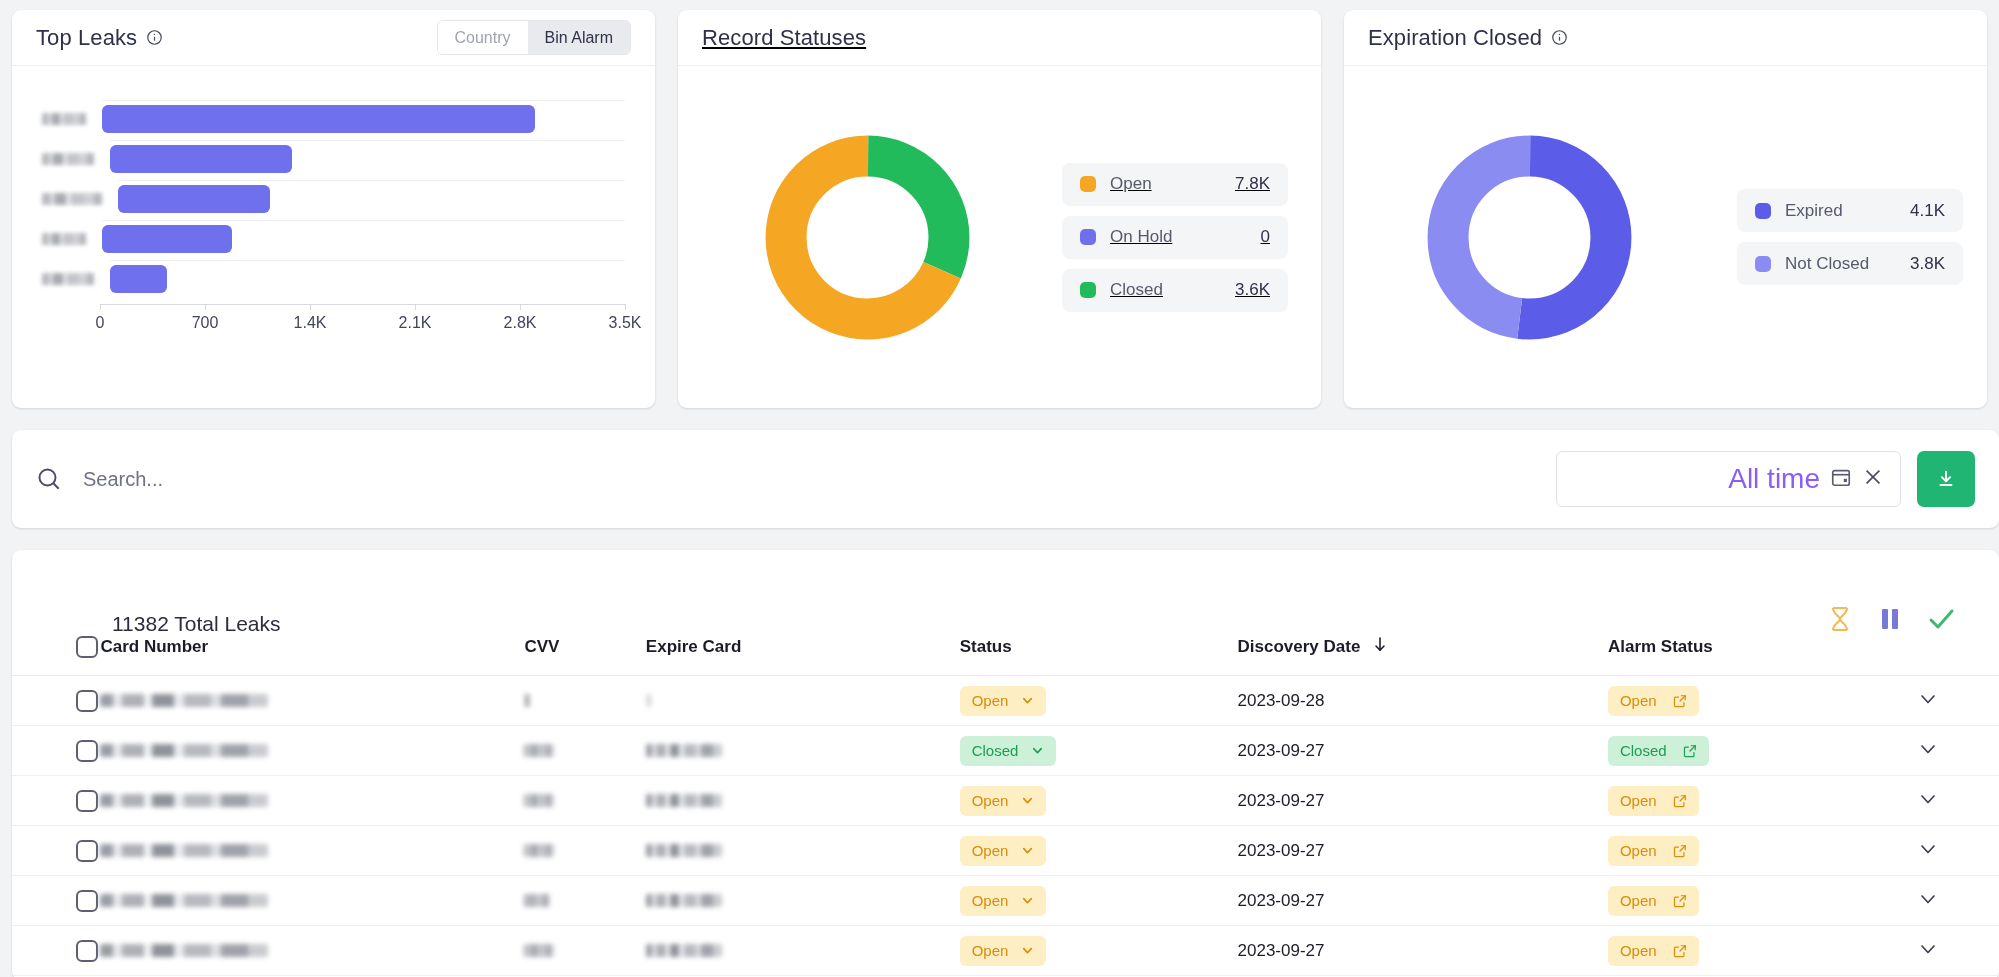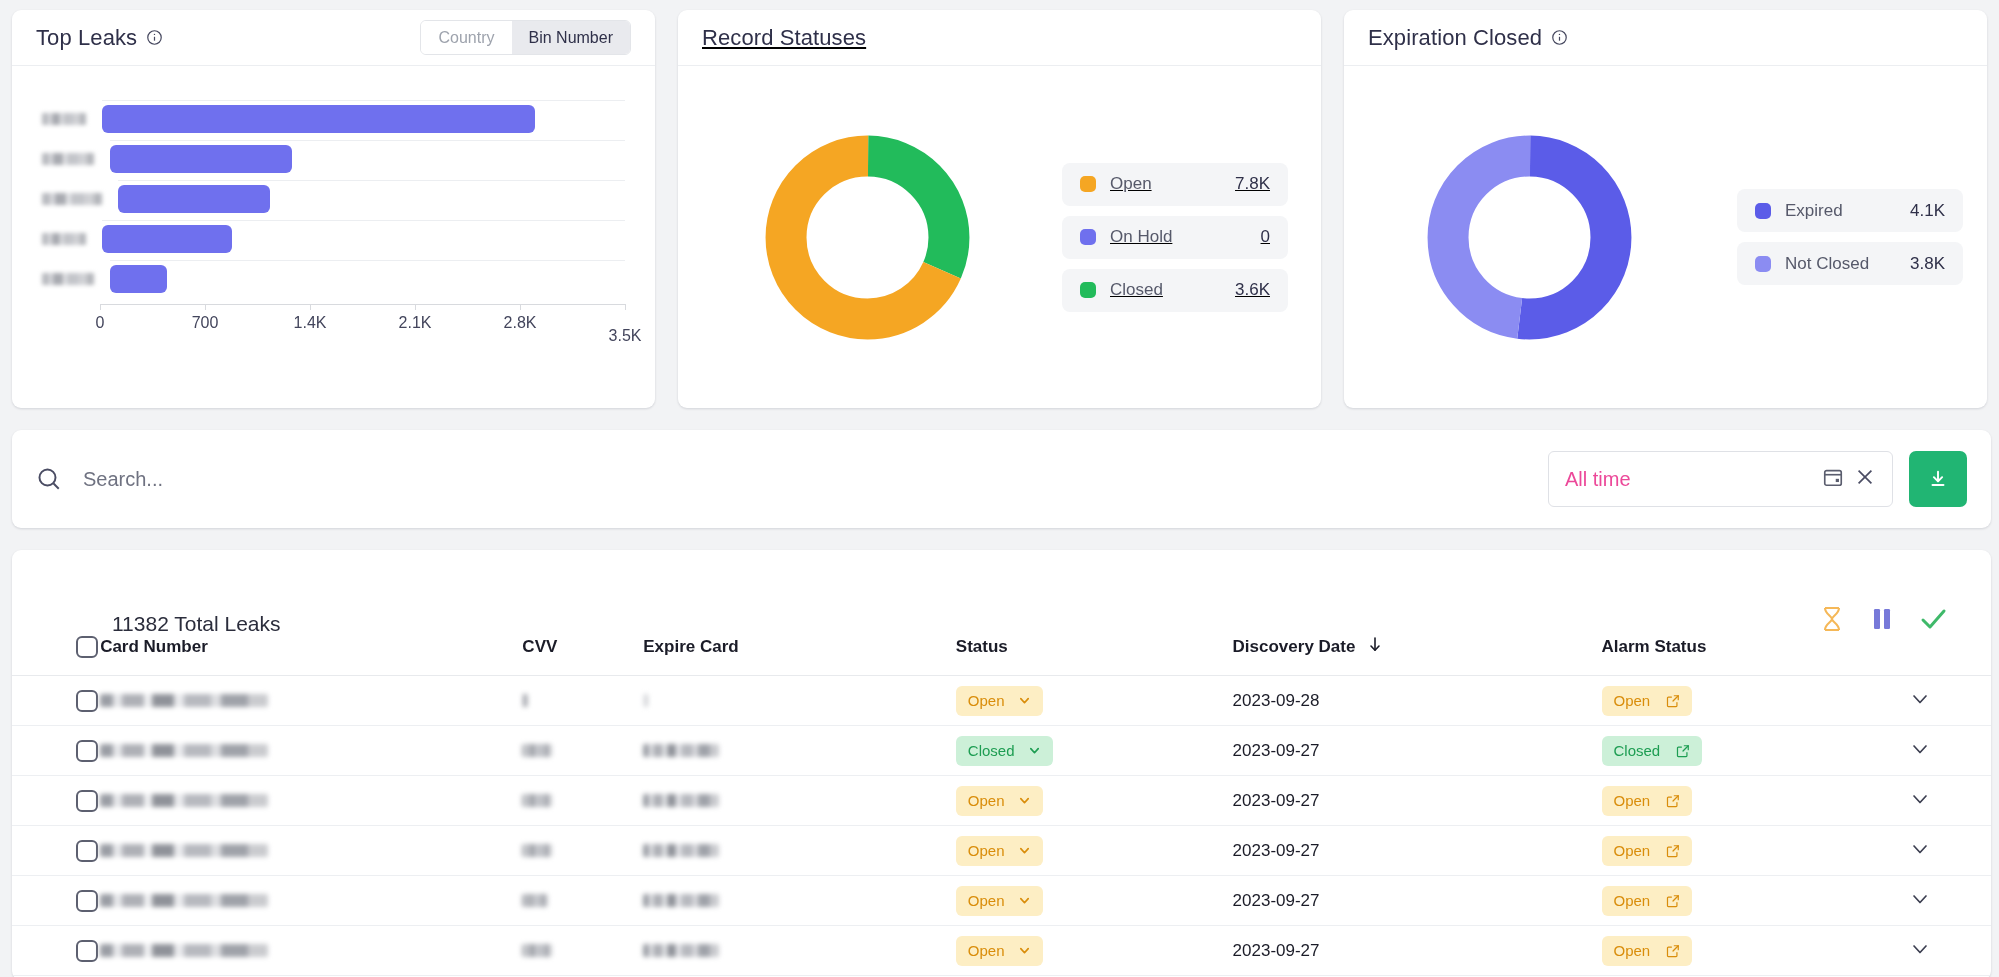--- a/index.html
+++ b/index.html
@@ -3,21 +3,21 @@
 <meta charset="utf-8">
 <style>
   * { box-sizing: border-box; margin: 0; padding: 0; }
   html, body {
     width: 1999px;
     height: 977px;
     background: #f2f3f5;
     font-family: "Liberation Sans", sans-serif;
     overflow: hidden;
   }
-  .page { width: 1999px; height: 977px; padding: 10px 8px 0 12px; position: relative; }
+  .page { width: 1999px; height: 977px; padding: 10px 0 0 12px; position: relative; }
 
   
   .top-row { display: flex; gap: 23px; }
   .card {
     background: #ffffff;
     border-radius: 9px;
     box-shadow: 0 1px 3px rgba(16,24,40,.09), 0 1px 2px rgba(16,24,40,.05);
   }
   .card-head {
     height: 56px;
@@ -97,21 +97,21 @@
   .search-input {
     border: 0; outline: 0; flex: 1; font-family: inherit;
     font-size: 20px; color: #2f3049; background: transparent;
   }
   .search-input::placeholder { color: #6f7281; }
   .date-box {
     display: flex; align-items: center; gap: 10px;
     border: 1px solid #dfe1e6; border-radius: 6px;
     height: 56px; width: 345px; padding: 0 16px; margin-right: 16px;
   }
-  .date-text { flex: 1; font-size: 20px; color: #ec4899; }
+  .date-text { flex: 1; font-size: 28px; color: #8b5cf6; text-align: right; }
   .dl-btn {
     width: 58px; height: 56px; border-radius: 7px;
     background: #21b573; border: 0; cursor: pointer;
     display: flex; align-items: center; justify-content: center;
   }
 
   
   .table-card {
     margin-top: 22px;
     background: #fff; border-radius: 9px;
@@ -168,21 +168,21 @@
         <span class="card-title">Top Leaks</span>
         <span class="info-icon">
           <svg width="17" height="17" viewBox="0 0 24 24" fill="none" stroke="#45475e" stroke-width="1.7">
             <circle cx="12" cy="12" r="9.5"></circle>
               <line x1="12" y1="11" x2="12" y2="16.5"></line>
               <circle cx="12" cy="7.6" r="1" fill="#45475e" stroke="none"></circle>
           </svg>
         </span>
         <div class="seg">
           <button>Country</button>
-          <button class="active">Bin Number</button>
+          <button class="active">Bin Alarm</button>
         </div>
       </div>
       <div class="chart-body">
         <div class="bars" id="bar-container">
             <div class="bar-row">
               <div class="bar-label" style="width: 44px;"></div>
               <div class="bar-track">
                 <div class="gridline" style="top: 0px;"></div>
                 <div class="bar-fill" title="2900" style="width: 82.8571%; background: rgb(111, 112, 238);"></div>
               </div>
@@ -222,21 +222,21 @@
             <div class="tick-label" style="left: 0%;">0</div>
             <div class="tick" style="left: 20%;"></div>
             <div class="tick-label" style="left: 20%; text-align: center;">700</div>
             <div class="tick" style="left: 40%;"></div>
             <div class="tick-label" style="left: 40%;">1.4K</div>
             <div class="tick" style="left: 60%;"></div>
             <div class="tick-label" style="left: 60%;">2.1K</div>
             <div class="tick" style="left: 80%;"></div>
             <div class="tick-label" style="left: 80%;">2.8K</div>
             <div class="tick" style="left: 100%;"></div>
-            <div class="tick-label" style="left: 100%; margin-top: 13px;">3.5K</div>
+            <div class="tick-label" style="left: 100%;">3.5K</div>
           </div>
       </div>
     </div>
 
     <div class="card" id="card-record">
       <div class="card-head">
         <span class="card-title">Record Statuses</span>
       </div>
       <div class="donut-body">
         <div class="donut-wrap">

